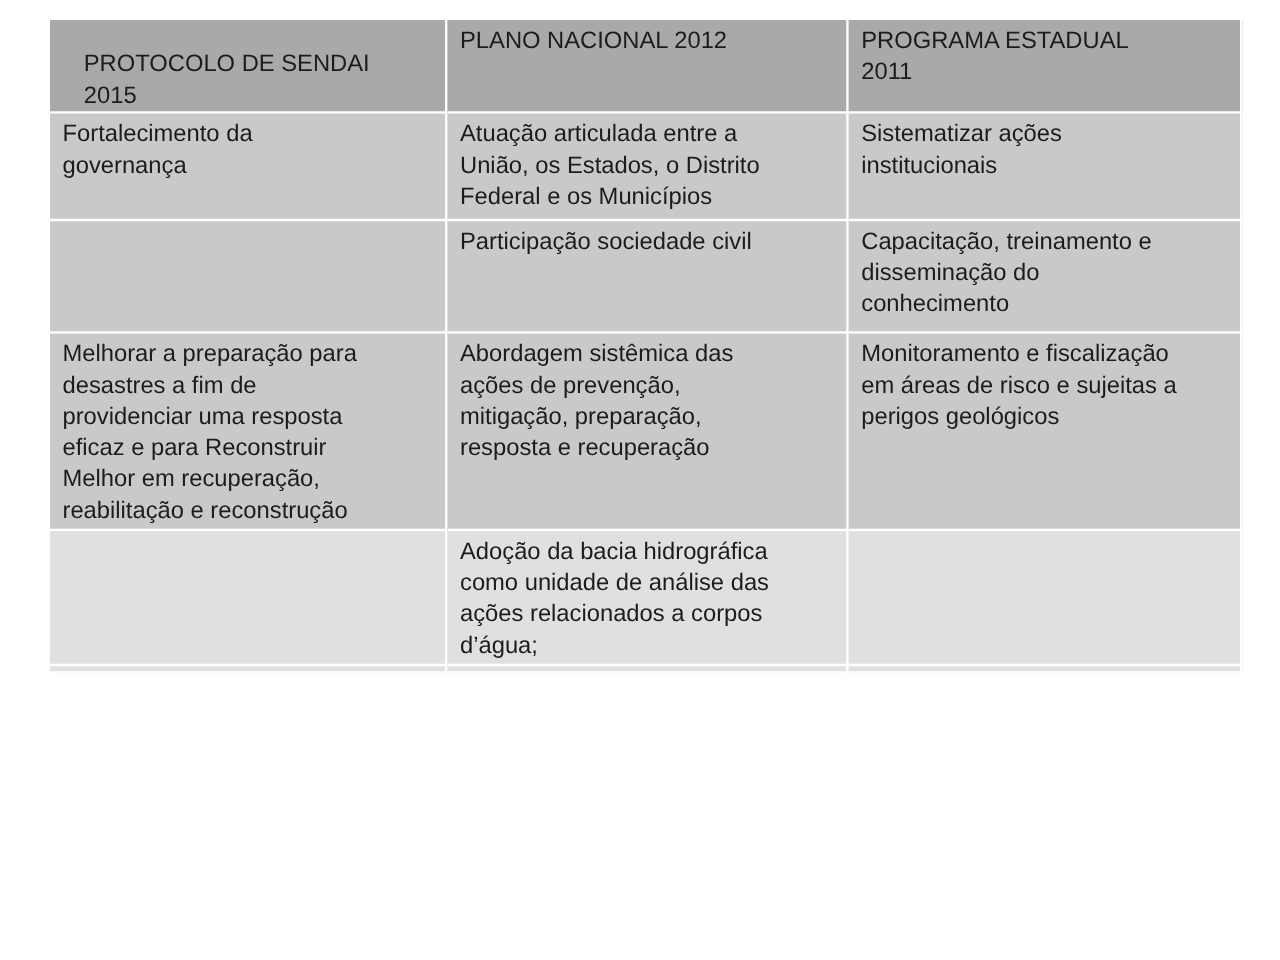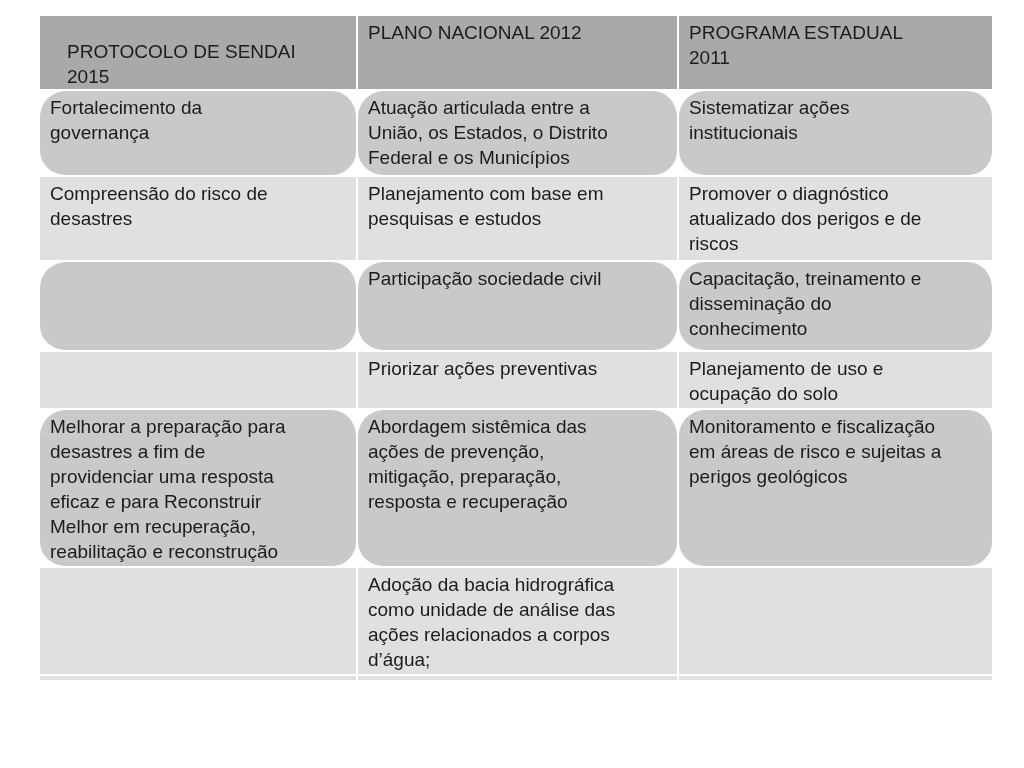--- a/index.html
+++ b/index.html
@@ -40,21 +40,21 @@
     overflow: hidden;
   }
   table.cmp thead th {
     background: var(--header-bg, #a9a9a9);
   }
   table.cmp thead th.vbottom {
     vertical-align: bottom;
     padding-bottom: 0;
     padding-left: 27px;
   }
-  tr.medium td { background: var(--row-medium, #c9c9c9); border-radius: 26px; }
+  tr.medium td { background: var(--row-medium, #c9c9c9); }
   tr.light  td { background: var(--row-light, #e0e0e0); }
   tr.sliver td { padding: 0; }
 </style>
 </head>
 <body>
 
 <div class="slide">
   <table class="cmp">
     <colgroup>
       <col style="width:318px">
@@ -73,41 +73,26 @@
     <tbody>
       <tr class="medium" style="height:86px">
         <td>Fortalecimento da
 governança</td>
         <td>Atuação articulada entre a
 União, os Estados, o Distrito
 Federal e os Municípios</td>
         <td>Sistematizar ações
 institucionais</td>
       </tr>
-      <tr class="light" style="height:85px">
-        <td>Compreensão do risco de
-desastres</td>
-        <td>Planejamento com base em
-pesquisas e estudos</td>
-        <td>Promover o diagnóstico
-atualizado dos perigos e de
-riscos</td>
-      </tr>
       <tr class="medium" style="height:90px">
         <td></td>
         <td>Participação sociedade civil</td>
         <td>Capacitação, treinamento e
 disseminação do
 conhecimento</td>
-      </tr>
-      <tr class="light" style="height:53px">
-        <td></td>
-        <td>Priorizar ações preventivas</td>
-        <td>Planejamento de uso e
-ocupação do solo</td>
       </tr>
       <tr class="medium" style="height:158px">
         <td>Melhorar a preparação para
 desastres a fim de
 providenciar uma resposta
 eficaz e para Reconstruir
 Melhor em recuperação,
 reabilitação e reconstrução</td>
         <td>Abordagem sistêmica das
 ações de prevenção,

